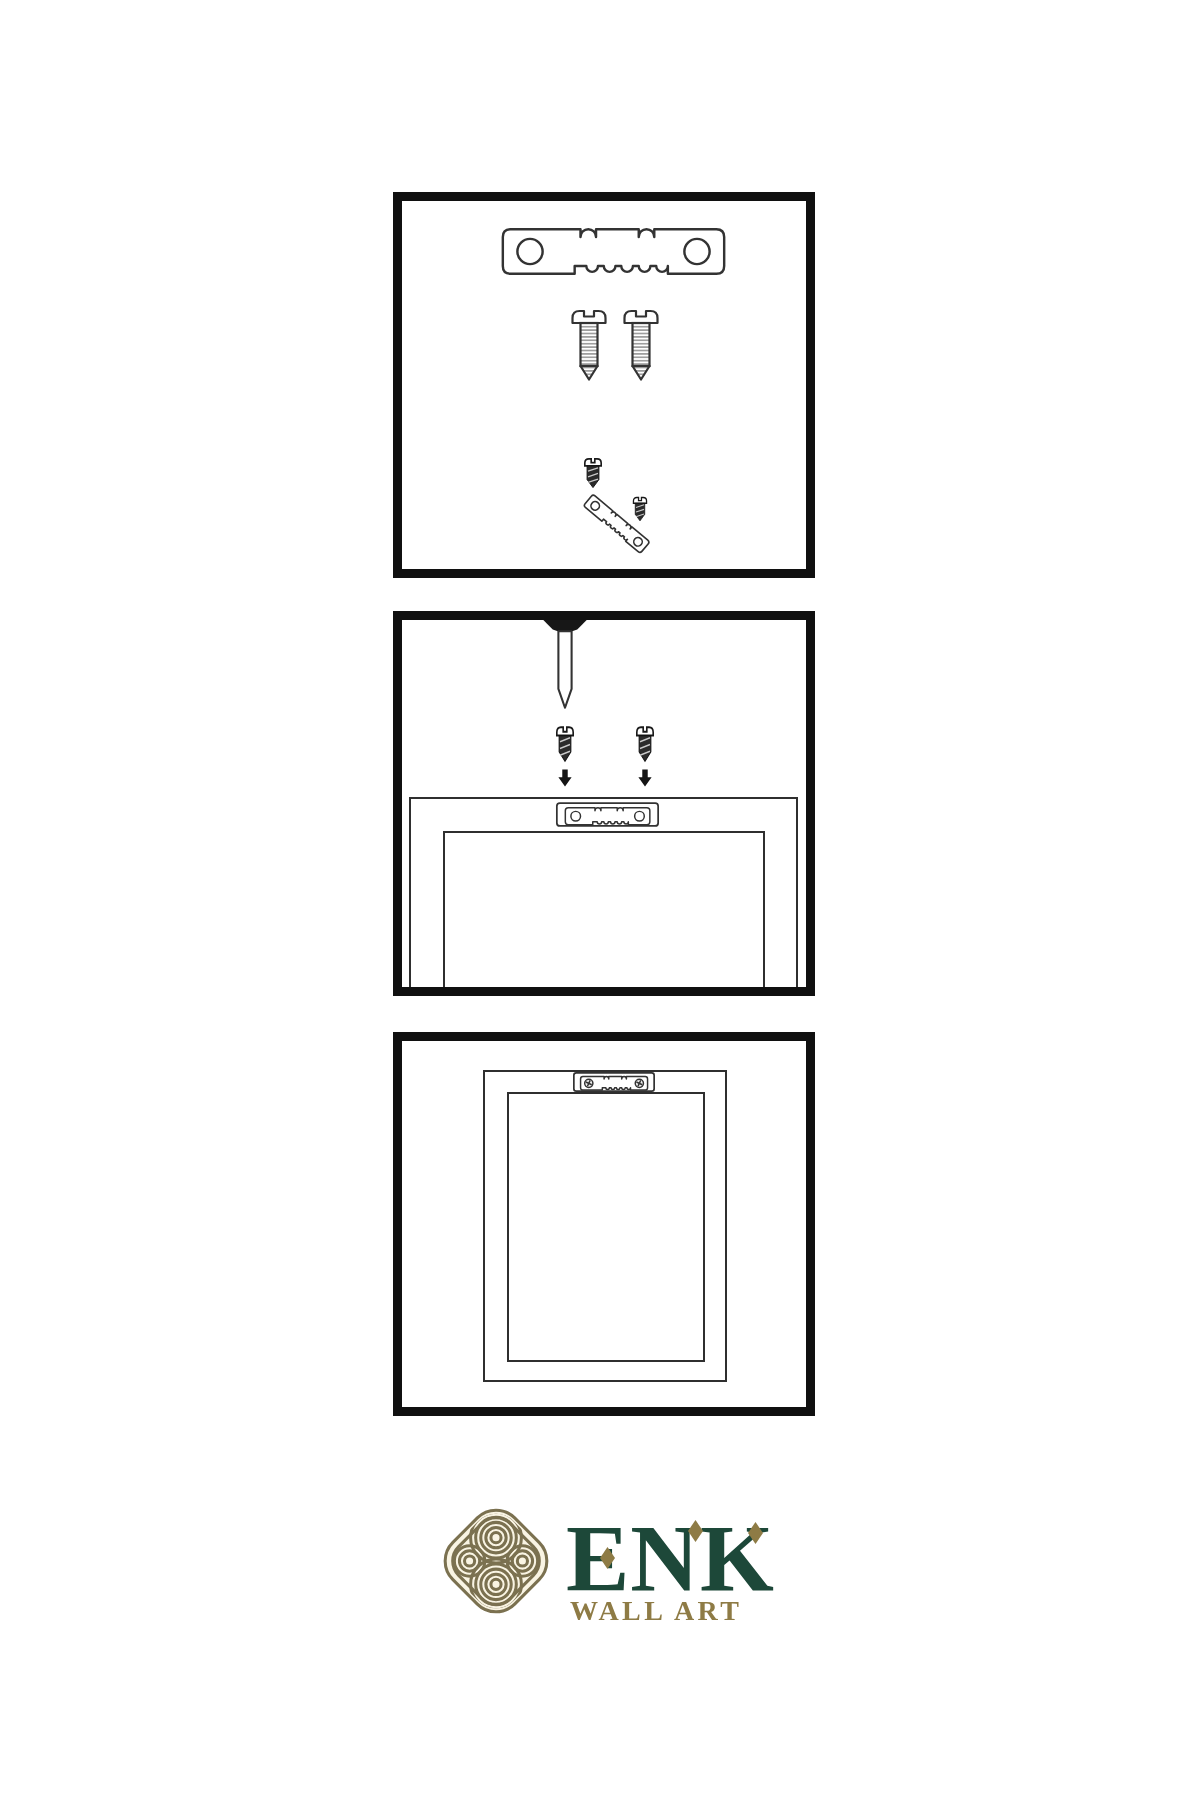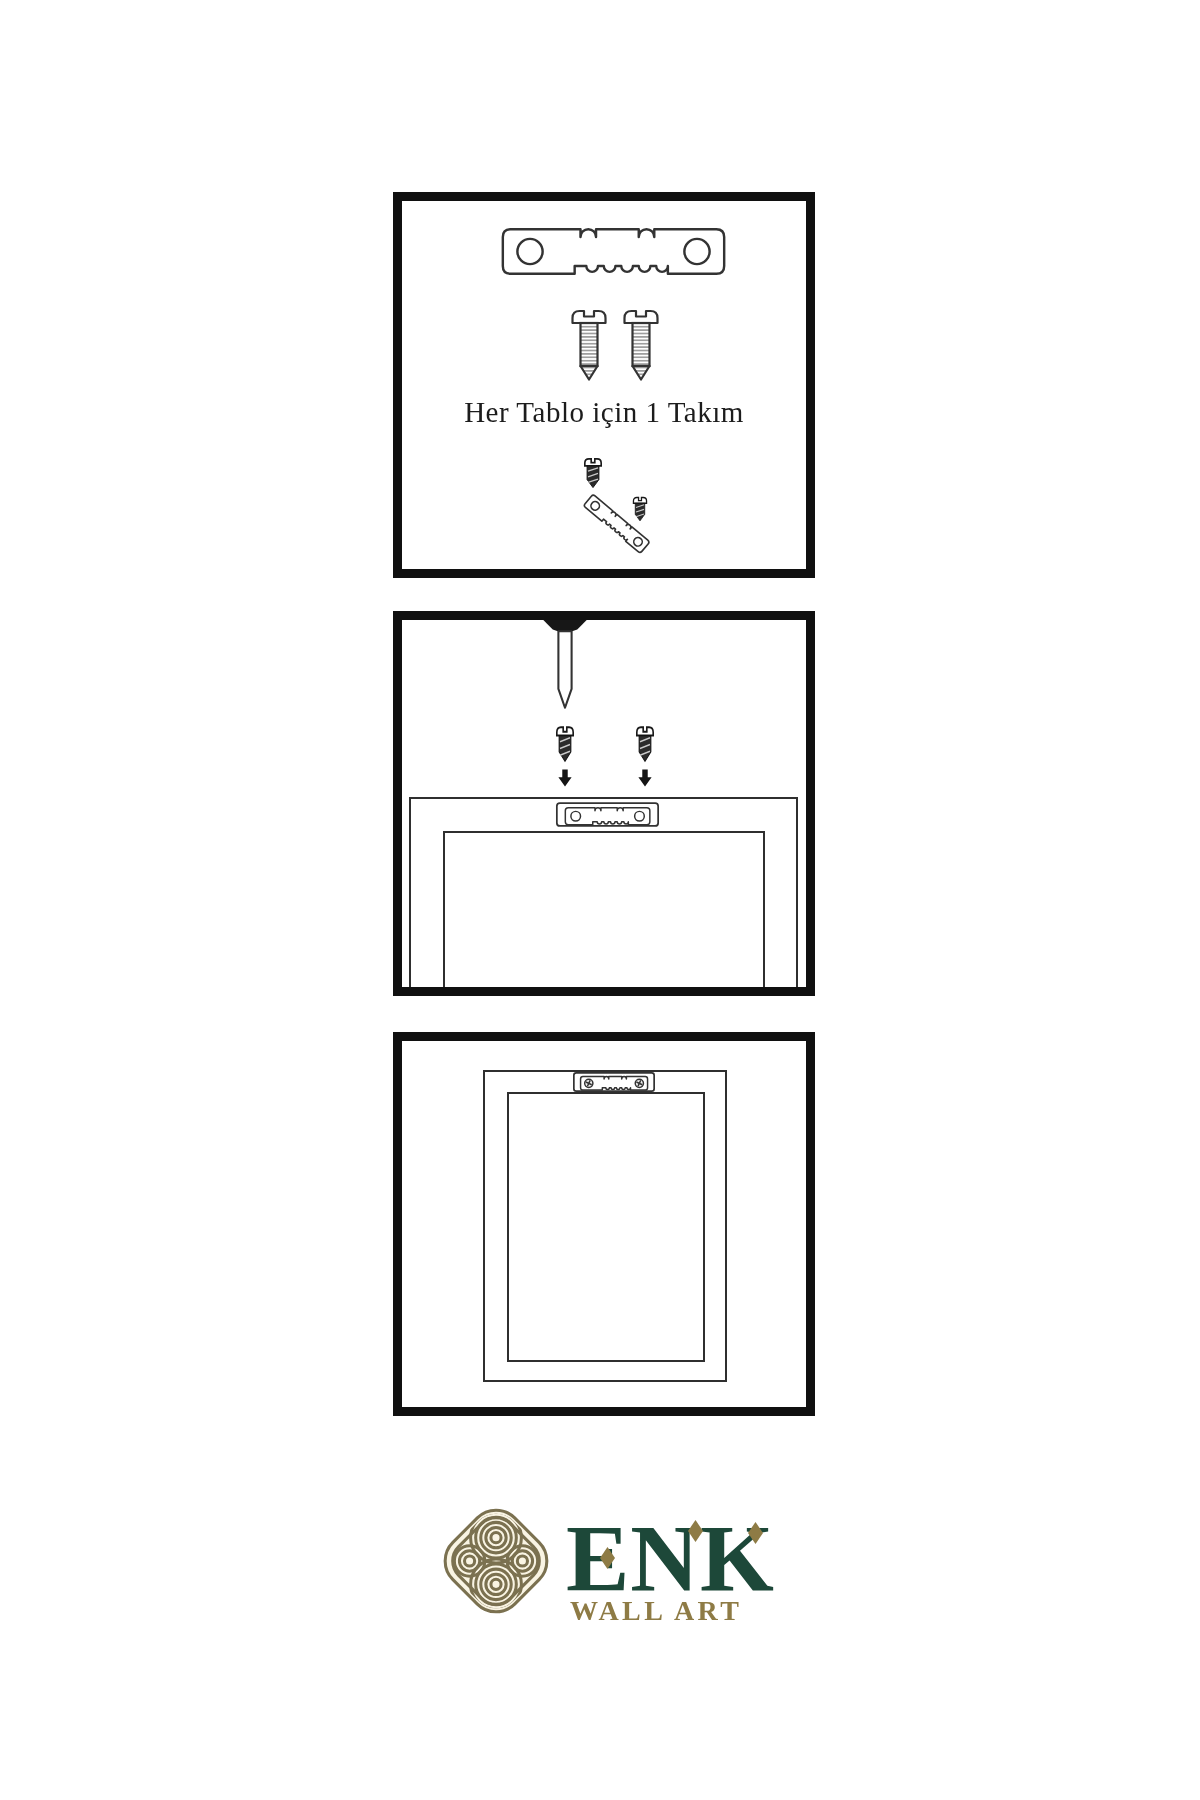--- a/index.html
+++ b/index.html
@@ -65,21 +65,20 @@
       <g id="oscrew">
         <path d="M1.5,15 V10 Q1.5,3 8.5,3 H13 V8.5 H23 V3 H27.5 Q34.5,3 34.5,10 V15 Z" fill="#ffffff" stroke="#333333" stroke-width="2.2" stroke-linejoin="round"></path>
         <rect x="9.5" y="15" width="17" height="43" fill="url(#hatch)" stroke="#333333" stroke-width="2.2"></rect>
         <path d="M9.5,58 L18,71.5 L26.5,58 Z" fill="url(#hatch)" stroke="#333333" stroke-width="2.2" stroke-linejoin="round"></path>
       </g>
     </defs>
     <use href="#oscrew"></use>
     <use href="#oscrew" x="52"></use>
   </svg>
 
-  <div class="caption">Her Tablo için 1 Takım</div>
 
   <svg class="abs" style="left:181px; top:256px;" width="20" height="32" viewBox="0 0 22 34" preserveAspectRatio="none">
     <path d="M2,9.5 V6.5 Q2,2 6.5,2 H9 V6 H13 V2 H15.5 Q20,2 20,6.5 V9.5 Z" fill="#ffffff" stroke="#1a1a1a" stroke-width="1.8"></path>
     <path d="M4.5,9.5 H17.5 V24 L11,32.5 L4.5,24 Z" fill="#2a2a2a" stroke="#111111" stroke-width="1"></path>
     <path d="M5.5,15 L16.5,11.5 M5.5,21 L16.5,17.5 M5.5,27 L16.5,23.5" stroke="#c9c9c9" stroke-width="1.4" fill="none"></path>
   </svg>
 
   <div class="abs tilted" style="left:183px; top:292px; width:78px; height:19px;">
     <svg width="78" height="19" viewBox="0 0 240 58">
       <path d="M14,6 H86 V14 A8,8 0 0 1 102,14 V6 H146 V14 A8,8 0 0 1 162,14 V6 H226 Q234,6 234,14 V44 Q234,52 226,52 H176 V44 A6,6 0 0 1 164,44 H158 A6,6 0 0 1 146,44 H140 A6,6 0 0 1 128,44 H122 A6,6 0 0 1 110,44 H104 A6,6 0 0 1 92,44 H80 V52 H14 Q6,52 6,44 V14 Q6,6 14,6 Z" fill="#ffffff" stroke="#333333" stroke-width="5" stroke-linejoin="round"></path>

